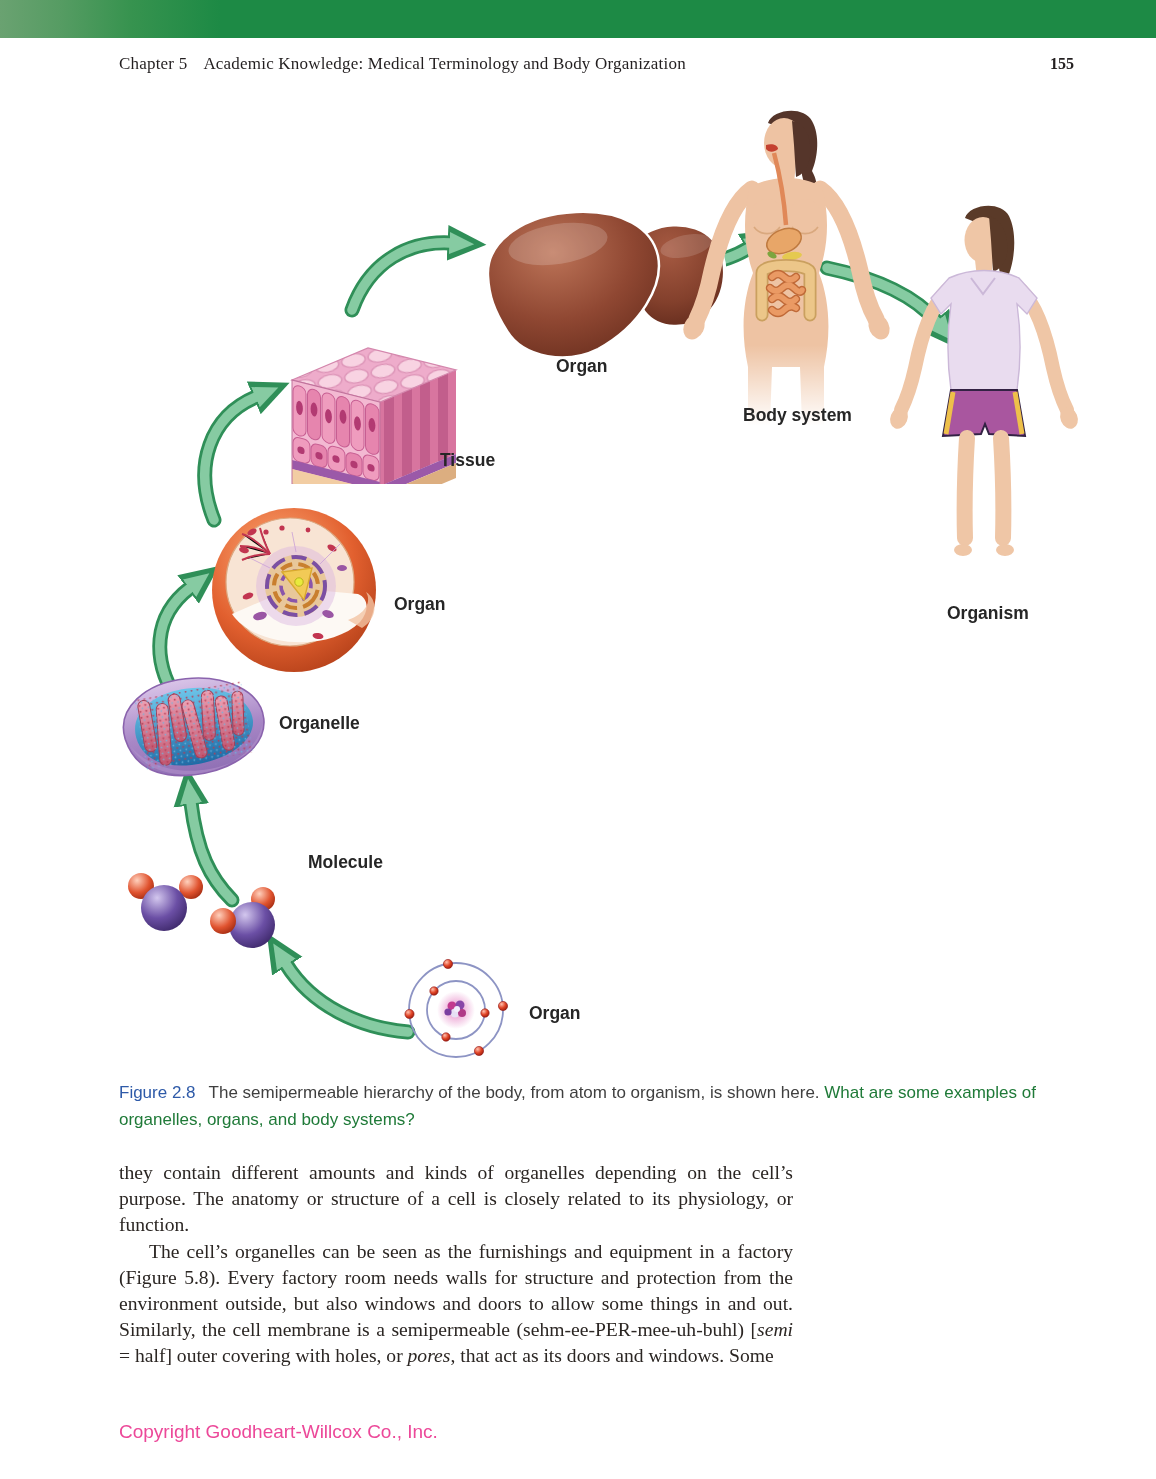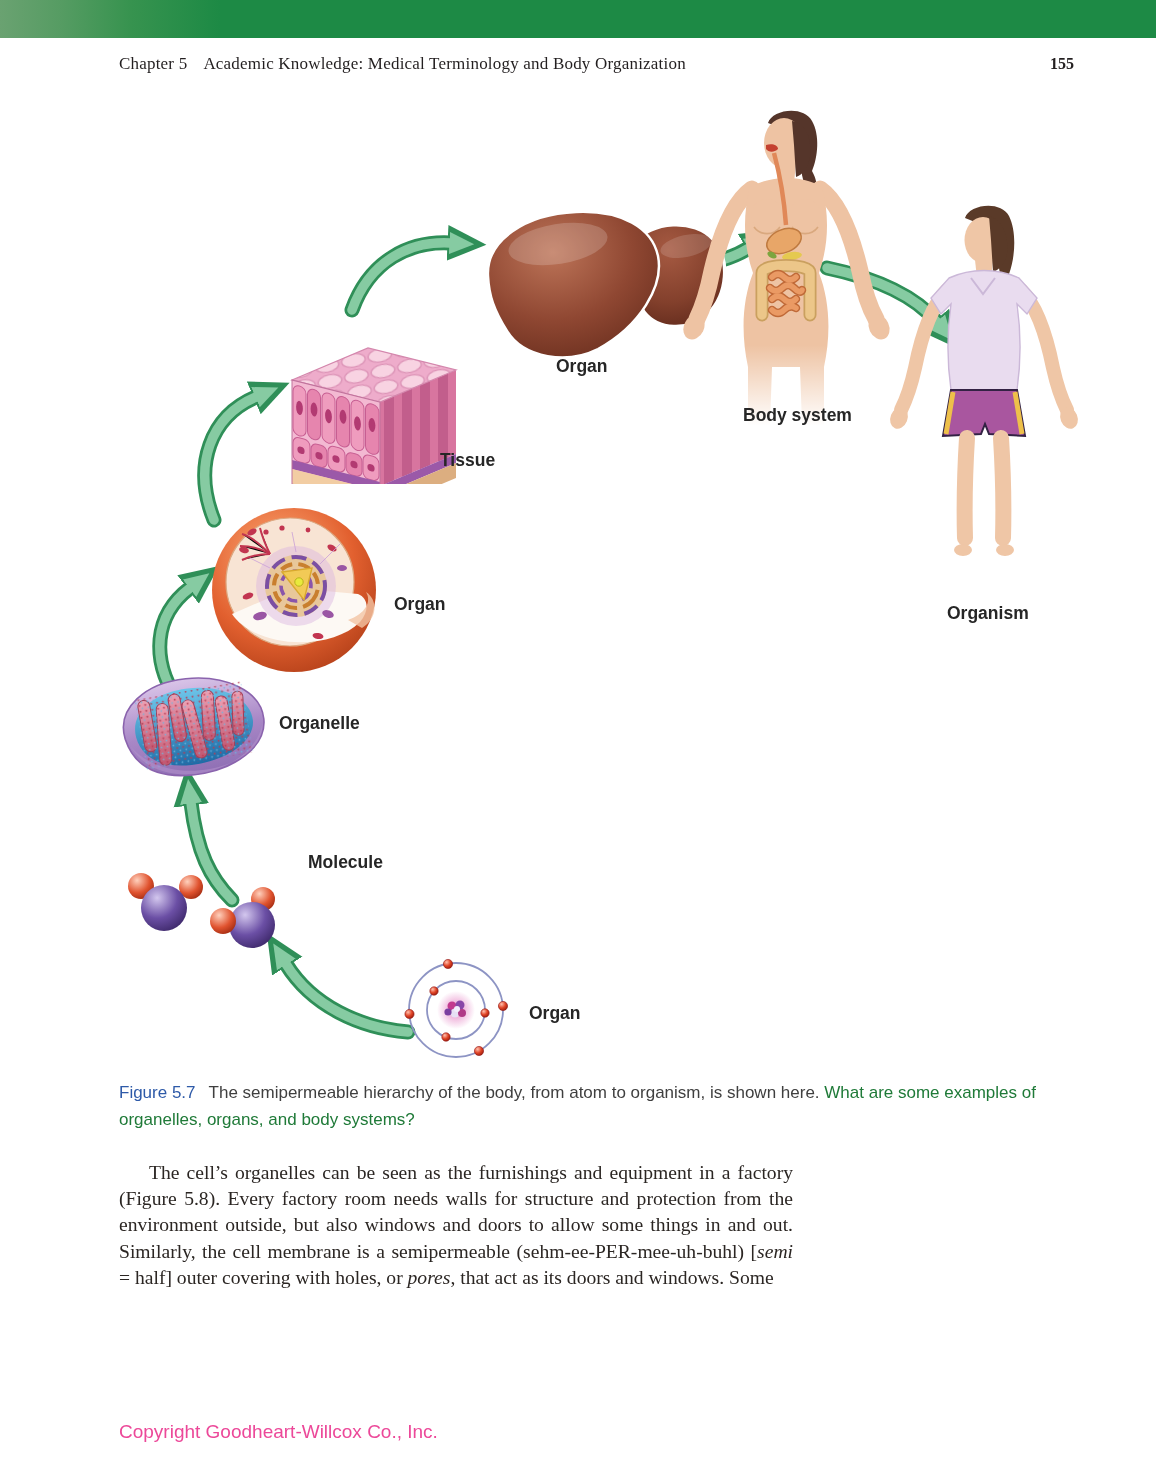--- a/index.html
+++ b/index.html
@@ -396,21 +396,22 @@
   <div class="fig-label" style="left:743px;top:305px;">Body system</div>
   <div class="fig-label" style="left:440px;top:350px;">Tissue</div>
   <div class="fig-label" style="left:394px;top:494px;">Organ</div>
   <div class="fig-label" style="left:947px;top:503px;">Organism</div>
   <div class="fig-label" style="left:279px;top:613px;">Organelle</div>
   <div class="fig-label" style="left:308px;top:752px;">Molecule</div>
   <div class="fig-label" style="left:529px;top:903px;">Organ</div>
 </div>
 
 <div class="caption">
-  <span class="ref">Figure 5.7</span><span>The semipermeable hierarchy of the body, from atom to organism, is shown here.</span>
+  <span class="ref">Figure 2.8</span><span>The semipermeable hierarchy of the body, from atom to organism, is shown here.</span>
   <span class="q">What are some examples of organelles, organs, and body systems?</span>
 </div>
 
 <div class="body-text">
+  <p><span>they contain different amounts and kinds of organelles depending on the cell’s purpose. The anatomy or structure of a cell is closely related to its physiology, or function.</span></p>
   <p class="indent"><span>The cell’s organelles can be seen as the furnishings and equipment in a factory (Figure 5.8). Every factory room needs walls for structure and protection from the environment outside, but also windows and doors to allow some things in and out. Similarly, the </span><span class="b">cell membrane</span><span> is a semipermeable (sehm-ee-PER-mee-uh-buhl) [</span><span class="i">semi</span><span> = half] outer covering with holes, or </span><span class="i">pores</span><span>, that act as its doors and windows. Some</span></p>
 </div>
 
 <div class="page-footer">Copyright Goodheart-Willcox Co., Inc.</div>
 
 </body></html>

